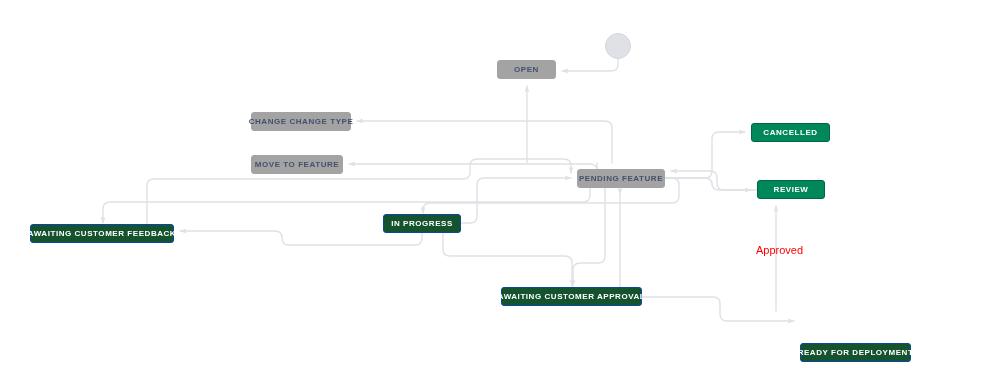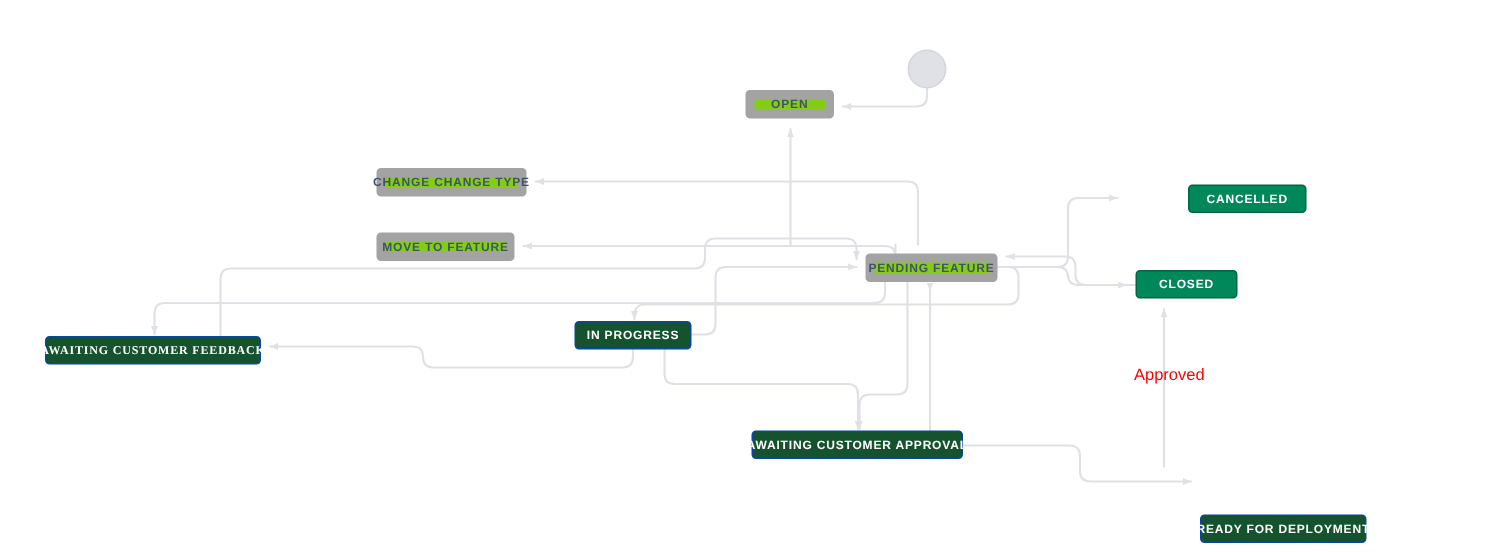--- a/index.html
+++ b/index.html
@@ -38,23 +38,23 @@
     border-radius: 3px;
     font-size: 8px;
     font-weight: bold;
     letter-spacing: 0.55px;
     text-align: center;
     line-height: 1;
     white-space: nowrap;
     user-select: none;
   }
   .node-status-grey {
-    background: #84cc16;
+    background: #a3a3a3;
     color: #42526E;
-    border: 6px solid #a3a3a3;
+    border: 1px solid #a3a3a3;
   }
   .node-status-blue {
     background: #14532d;
     color: #FFFFFF;
     border: 1px solid #0747A6;
   }
   .node-status-green {
     background: #00875A;
     color: #FFFFFF;
     border: 1px solid #006644;
@@ -107,24 +107,24 @@
         <path d="M 776 311 L 776 206" fill="none" stroke="#DFE1E6" stroke-width="1.4" stroke-linecap="round" stroke-linejoin="round" marker-end="url(#arrowhead)"></path>
       </g>
   </svg>
 
   <div id="nodes-layer">
       <div class="start-node" style="left: 605px; top: 33px; width: 26px; height: 26px;"></div>
       <div class="node node-status-grey" style="left: 497px; top: 60px; width: 59px; height: 19px;">OPEN</div>
       <div class="node node-status-grey" style="left: 251px; top: 112px; width: 100px; height: 19px;">CHANGE CHANGE TYPE</div>
       <div class="node node-status-grey" style="left: 251px; top: 155px; width: 92px; height: 19px;">MOVE TO FEATURE</div>
       <div class="node node-status-grey" style="left: 577px; top: 169px; width: 88px; height: 19px;">PENDING FEATURE</div>
-      <div class="node node-status-green" style="left: 751px; top: 123px; width: 79px; height: 19px; margin-left: 41px;">CANCELLED</div>
-      <div class="node node-status-green" style="left: 757px; top: 180px; width: 68px; height: 19px;">CLOSED</div>
+      <div class="node node-status-green" style="left: 751px; top: 123px; width: 79px; height: 19px;">CANCELLED</div>
+      <div class="node node-status-green" style="left: 757px; top: 180px; width: 68px; height: 19px;">REVIEW</div>
       <div class="node node-status-blue" style="left: 383px; top: 214px; width: 78px; height: 19px;">IN PROGRESS</div>
-      <div class="node node-status-blue" style="left: 30px; top: 224px; width: 144px; height: 19px; font-family: Liberation Serif, serif;">AWAITING CUSTOMER FEEDBACK</div>
+      <div class="node node-status-blue" style="left: 30px; top: 224px; width: 144px; height: 19px;">AWAITING CUSTOMER FEEDBACK</div>
       <div class="node node-status-blue" style="left: 501px; top: 287px; width: 141px; height: 19px;">AWAITING CUSTOMER APPROVAL</div>
       <div class="node node-status-blue" style="left: 800px; top: 311px; width: 111px; height: 19px; margin-top: 32px;">READY FOR DEPLOYMENT</div>
     </div>
   <div id="labels-layer">
       <div class="edge-label" style="left: 756px; top: 244px;">Approved</div>
     </div>
 
 </div>
 
 </body></html>

